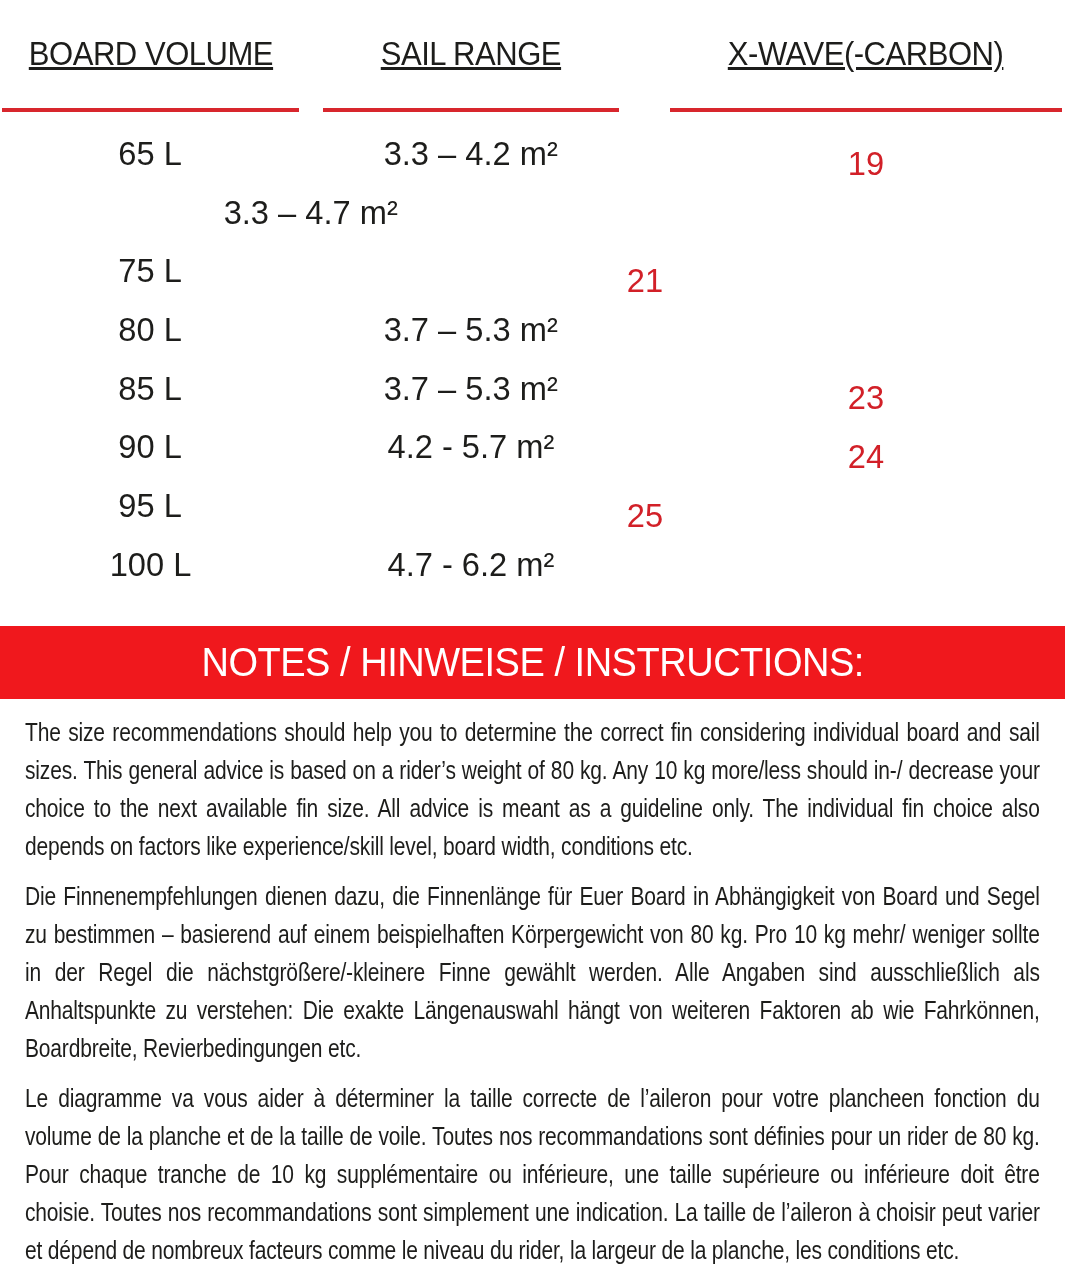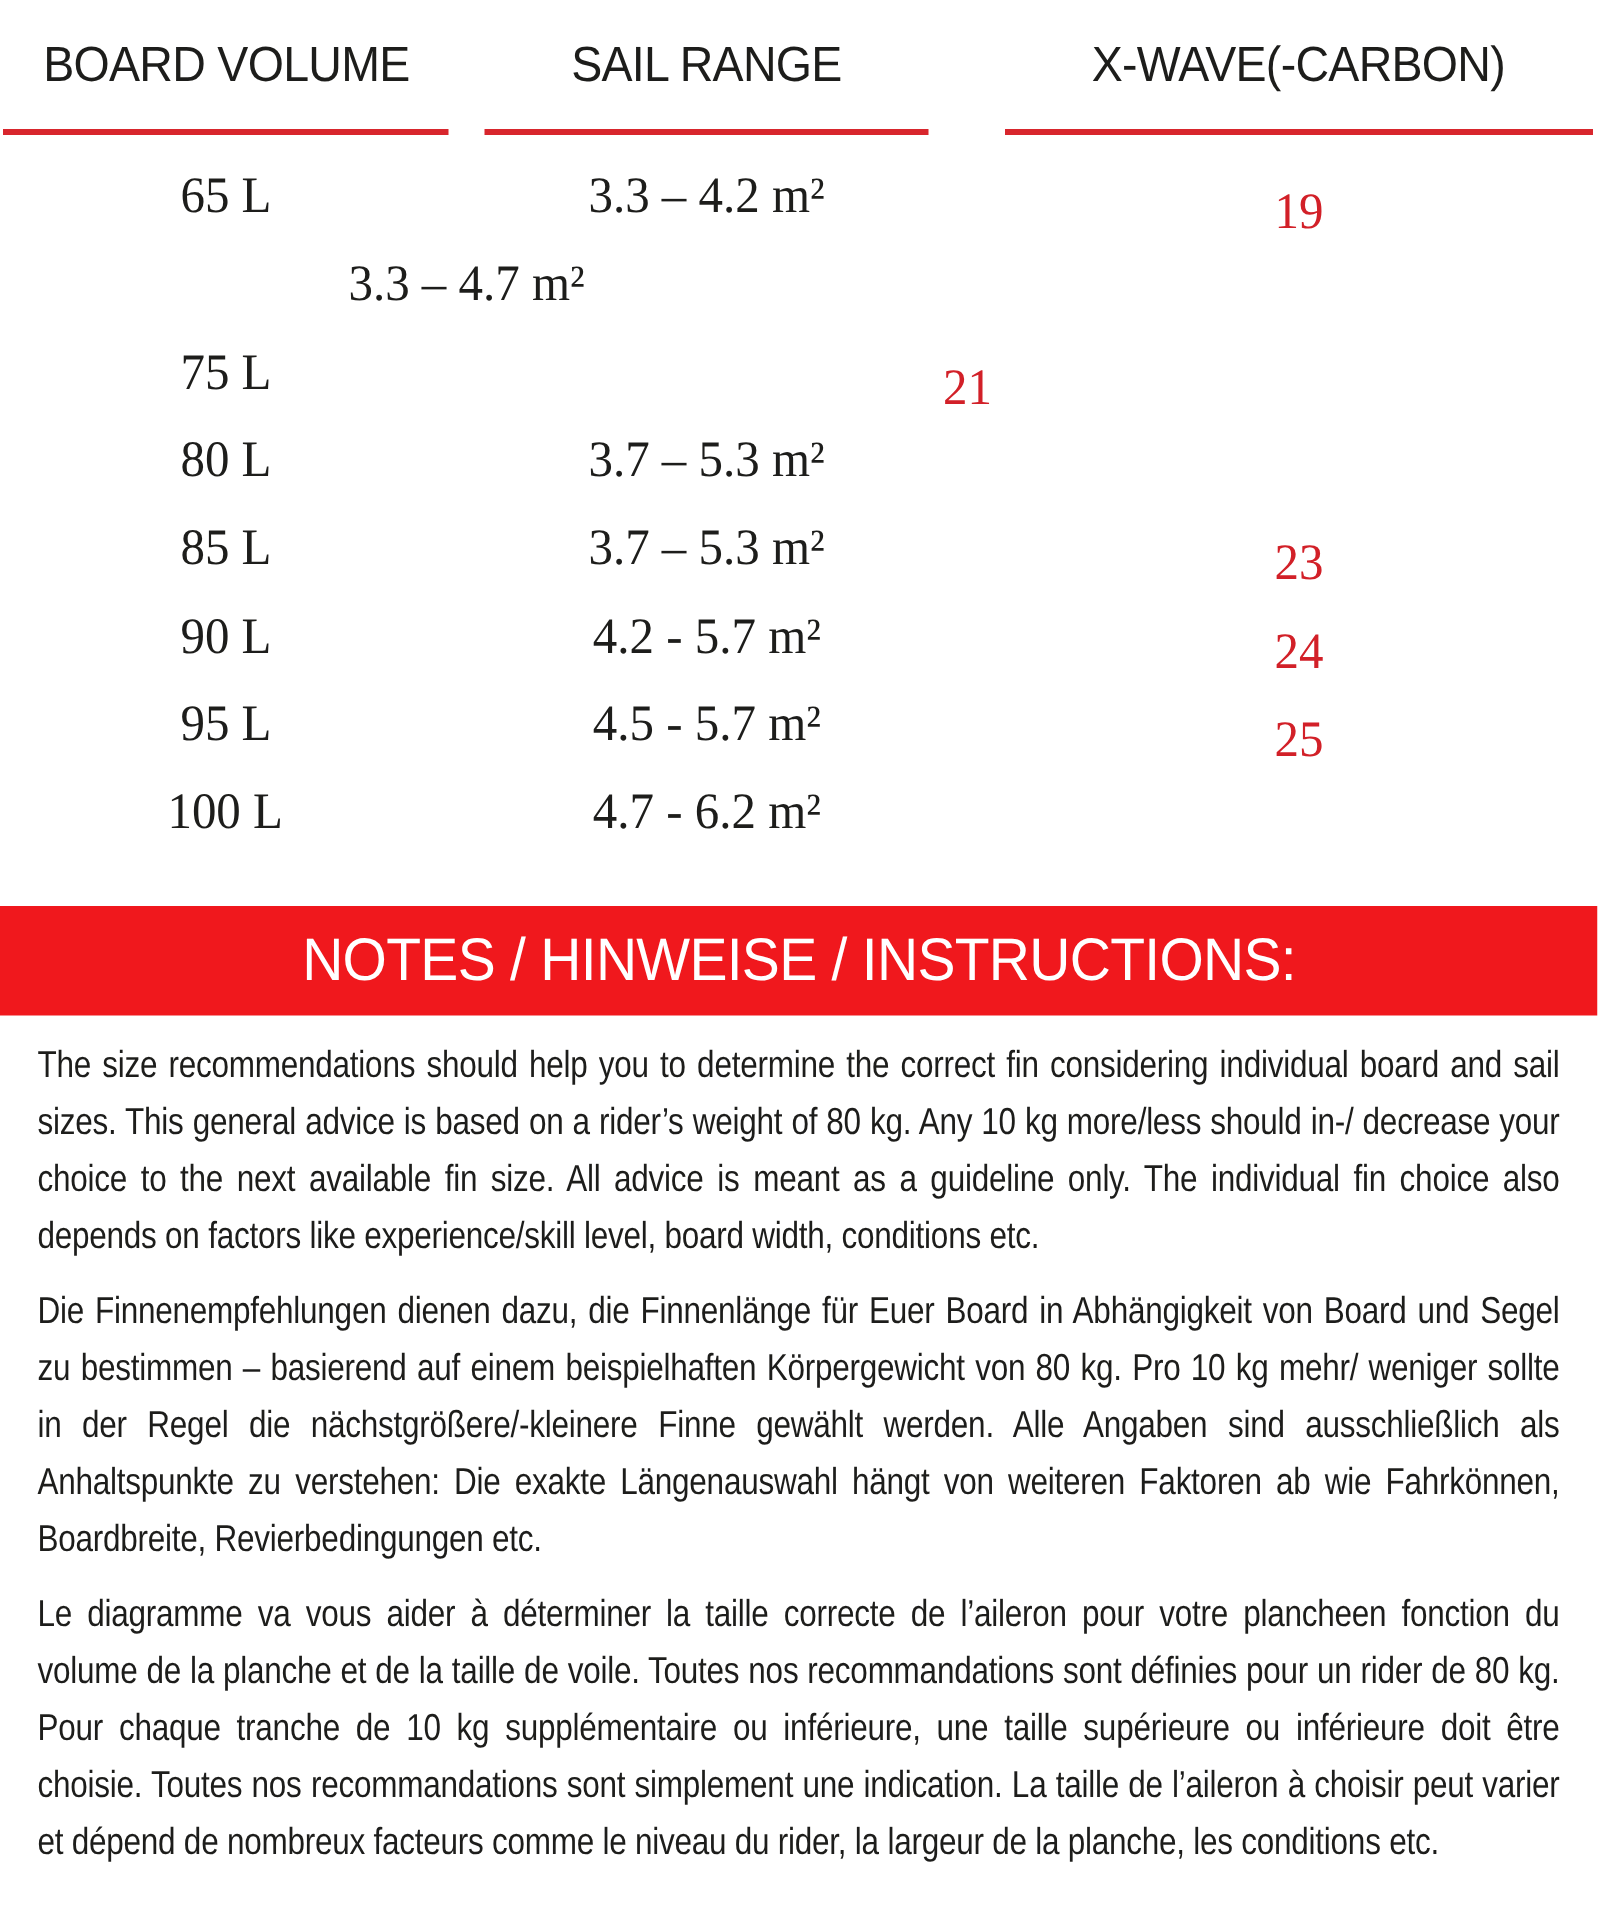--- a/index.html
+++ b/index.html
@@ -8,26 +8,26 @@
     --fin-red:#d22028;
     --ink:#1d1d1b;
   }
   html,body{margin:0;padding:0;}
   body{
     width:1065px;height:1283px;background:#ffffff;overflow:hidden;
     font-family:"Liberation Sans", sans-serif;color:var(--ink);
     -webkit-font-smoothing:antialiased;
   }
   .grid{display:grid;grid-template-columns:297px 24px 296px 51px 392px;padding-left:2px;}
-  .th{display:flex;align-items:center;justify-content:center;height:86px;
-      font-size:33px;letter-spacing:-0.5px;white-space:nowrap;}
+  .th{display:flex;align-items:center;justify-content:center;height:108px;
+      font-size:33px;letter-spacing:-0.5px;white-space:nowrap;text-decoration:underline;}
   .th span{display:inline-block;transform:scaleX(0.94);}
   .rule{height:4px;background:var(--rule-red);}
   .tbody{padding-top:12px;}
-  .row{height:58.7px;font-family:Liberation Serif, serif;}
+  .row{height:58.7px;}
   .td{display:flex;align-items:center;justify-content:center;font-size:34px;white-space:nowrap;}
   .td span{display:inline-block;transform:scaleX(0.96);}
   .fin{color:var(--fin-red);align-items:flex-end;}
   .banner{margin-top:32px;height:73px;background:var(--banner-red);
           display:flex;align-items:center;justify-content:center;}
   .banner span{color:#ffffff;font-size:40px;letter-spacing:-0.5px;white-space:nowrap;
                display:inline-block;transform:scaleX(0.95);}
   .para{margin:12px 25px 0 25px;width:1208px;transform:scaleX(0.84);transform-origin:0 0;
         font-size:25px;line-height:38px;text-align:justify;letter-spacing:-0.2px;}
   .para.first{margin-top:14px;}
@@ -124,23 +124,20 @@
       <div></div>
       <div class="td fin">
           <span>24</span>
         </div>
     </div>
     <div class="grid row">
       <div class="td">
           <span>95 L</span>
         </div>
       <div></div>
-      <div class="td">
-          <span>4.5 - 5.7 m²</span>
-        </div>
       <div></div>
       <div class="td fin">
           <span>25</span>
         </div>
     </div>
     <div class="grid row">
       <div class="td">
           <span>100 L</span>
         </div>
       <div></div>

